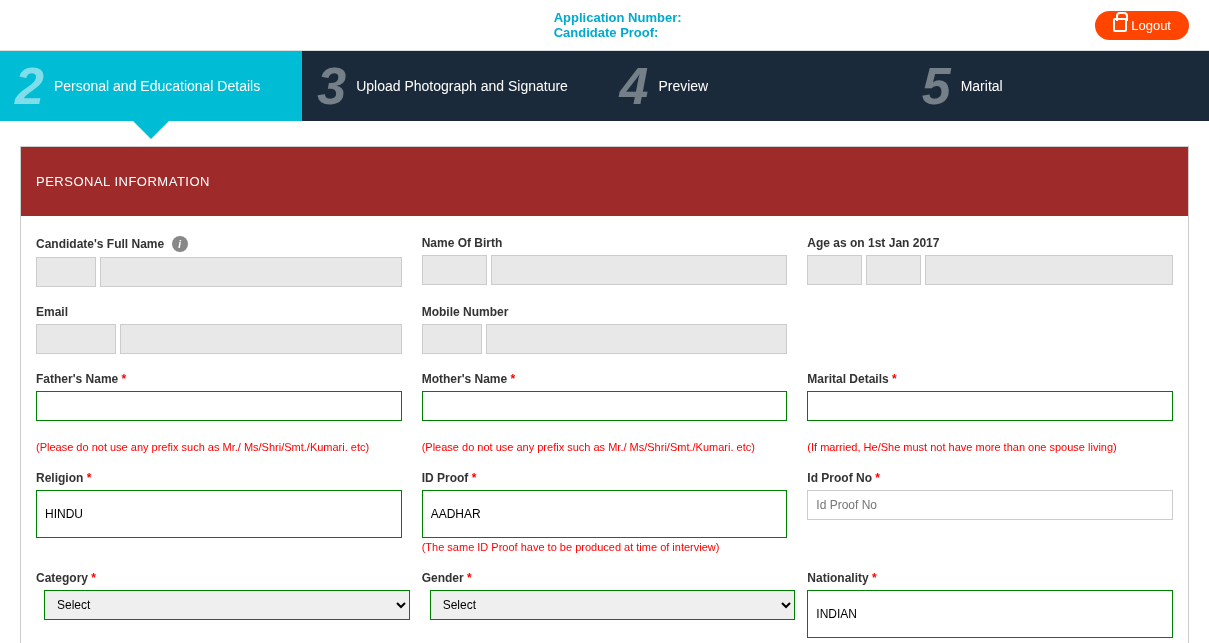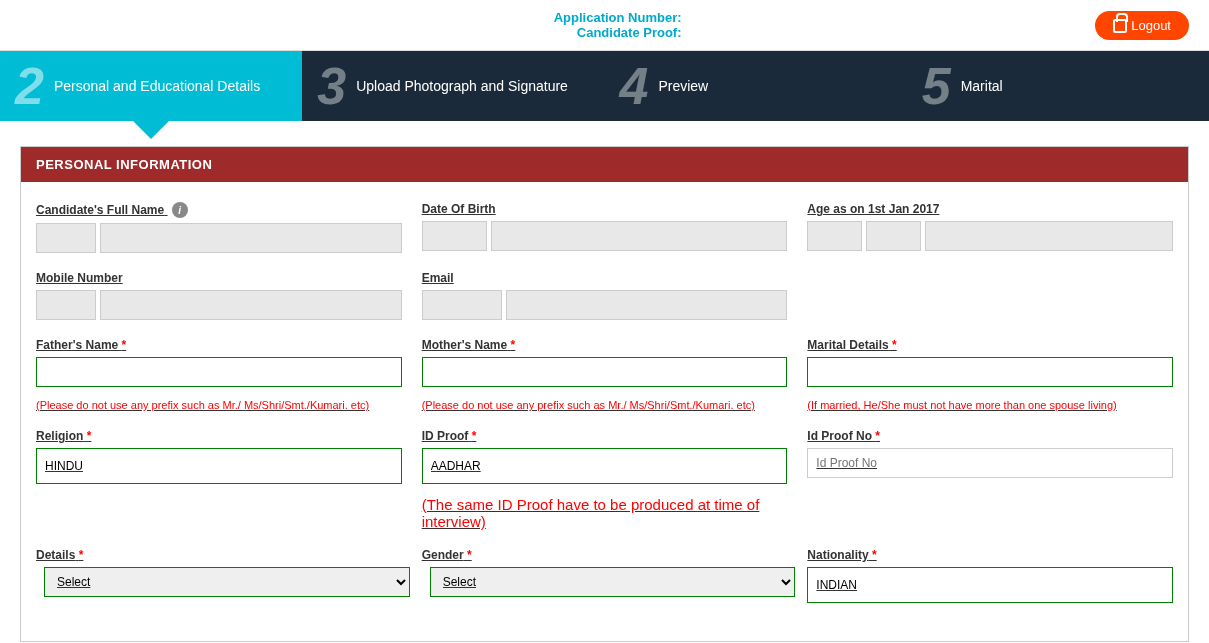--- a/index.html
+++ b/index.html
@@ -7,35 +7,35 @@
 
     
     .header {
       display: flex;
       justify-content: space-between;
       align-items: center;
       padding: 10px 20px;
       border-bottom: 1px solid #ddd;
     }
     .header-info {
-      text-align: right;
+      text-align: left;
       color: #00aacc;
       font-size: 13px;
       font-weight: bold;
     }
     .logout-btn {
       background: #ff4500;
       color: #fff;
       border: none;
       border-radius: 20px;
       padding: 7px 18px;
       cursor: pointer;
       font-size: 13px;
       display: flex;
-      align-items: flex-end;
+      align-items: center;
       gap: 4px;
     }
     .logout-btn .lock-icon {
       display: inline-block;
       width: 14px;
       height: 14px;
       border: 2px solid #fff;
       border-radius: 2px;
       position: relative;
       background: transparent;
@@ -103,58 +103,57 @@
     }
 
     
     .section-wrapper {
       margin: 0 20px 20px 20px;
       border: 1px solid #ccc;
     }
     .section-header {
       background: #9e2a2a;
       color: #fff;
-      padding: 10px 15px;
+      padding: 27px 15px;
       font-size: 13px;
-      font-weight: bold;
+      font-weight: normal;
       letter-spacing: 0.5px;
     }
     .form-body {
       padding: 20px 15px;
       background: #fff;
     }
     .form-row {
       display: flex;
       gap: 20px;
       margin-bottom: 18px;
-      text-decoration: underline;
     }
     .form-group {
       flex: 1;
       display: flex;
       flex-direction: column;
     }
     .form-group label {
       font-size: 12px;
       margin-bottom: 5px;
       color: #333;
       font-weight: 600;
     }
     .form-group label .required {
       color: red;
     }
     .form-group .hint {
       font-size: 11px;
       color: red;
-      margin-top: 12px;
+      margin-top: 20px;
     }
     .form-group .hint-note {
-      font-size: 15px;
+      font-size: 11px;
       color: red;
-      margin-top: 12px;
+      margin-top: 3px;
     }
     .input-group {
       display: flex;
       gap: 4px;
       align-items: center;
     }
     .input-small {
       width: 60px;
       height: 30px;
       border: 1px solid #ccc;
@@ -237,21 +236,21 @@
       font-size: 12px;
       background: #e8e8e8;
     }
     
     select.input-full {
       appearance: auto;
       margin-left: 8px;
     }
     .preloaded-value {
       width: 100%;
-      height: 36px;
+      height: 48px;
       border: 1px solid green;
       padding: 4px 8px;
       font-size: 12px;
       outline: none;
       background: #fff;
     }
   </style>
 </head>
 <body>
 
@@ -295,51 +294,51 @@
         <label>
           <span>Candidate's Full Name</span>
           <span class="info-icon">i</span>
         </label>
         <div class="input-group">
           <input type="text" class="input-small" style="background: rgb(232, 232, 232);">
           <input type="text" class="input-large" style="background: rgb(232, 232, 232);">
         </div>
       </div>
       <div class="form-group">
-        <label>Date Of Birth</label>
+        <label>Name Of Birth</label>
         <div class="dob-group">
           <input type="text" class="dob-input" style="">
           <input type="text" style="flex: 1 1 0%; height: 30px; border: 1px solid rgb(204, 204, 204); padding: 4px; font-size: 12px; background: rgb(232, 232, 232);">
         </div>
       </div>
       <div class="form-group">
         <label>Age as on 1st Jan 2017</label>
         <div class="age-group">
           <input type="text" class="age-input" style="">
           <input type="text" class="age-input" style="">
           <input type="text" class="age-suffix" style="">
         </div>
       </div>
     </div>
 
     <div class="form-row">
       <div class="form-group">
+        <label>Email</label>
+        <div class="input-group">
+          <input type="text" class="input-small" style="background: rgb(232, 232, 232); width: 80px;">
+          <input type="text" class="input-large" style="background: rgb(232, 232, 232);">
+        </div>
+      </div>
+      <div class="form-group">
         <label>Mobile Number</label>
         <div class="input-group">
           <input type="text" class="input-small" style="background: rgb(232, 232, 232);">
           <input type="text" class="input-large" style="background: rgb(232, 232, 232);">
         </div>
       </div>
-      <div class="form-group">
-        <label>Email</label>
-        <div class="input-group">
-          <input type="text" class="input-small" style="background: rgb(232, 232, 232); width: 80px;">
-          <input type="text" class="input-large" style="background: rgb(232, 232, 232);">
-        </div>
-      </div>
       <div class="form-group"></div>
     </div>
 
     <div class="form-row">
       <div class="form-group">
         <label>
           <span>Father's Name</span>
           <span class="required"> *</span>
         </label>
         <input type="text" class="input-full" style="">
@@ -384,21 +383,21 @@
           <span>Id Proof No</span>
           <span class="required"> *</span>
         </label>
         <input type="text" class="input-proof" placeholder="Id Proof No" style="">
       </div>
     </div>
 
     <div class="form-row">
       <div class="form-group">
         <label>
-          <span>Details</span>
+          <span>Category</span>
           <span class="required"> *</span>
         </label>
         <select class="input-full">
           <option value="">Select</option>
         </select>
       </div>
       <div class="form-group">
         <label>
           <span>Gender</span>
           <span class="required"> *</span>

